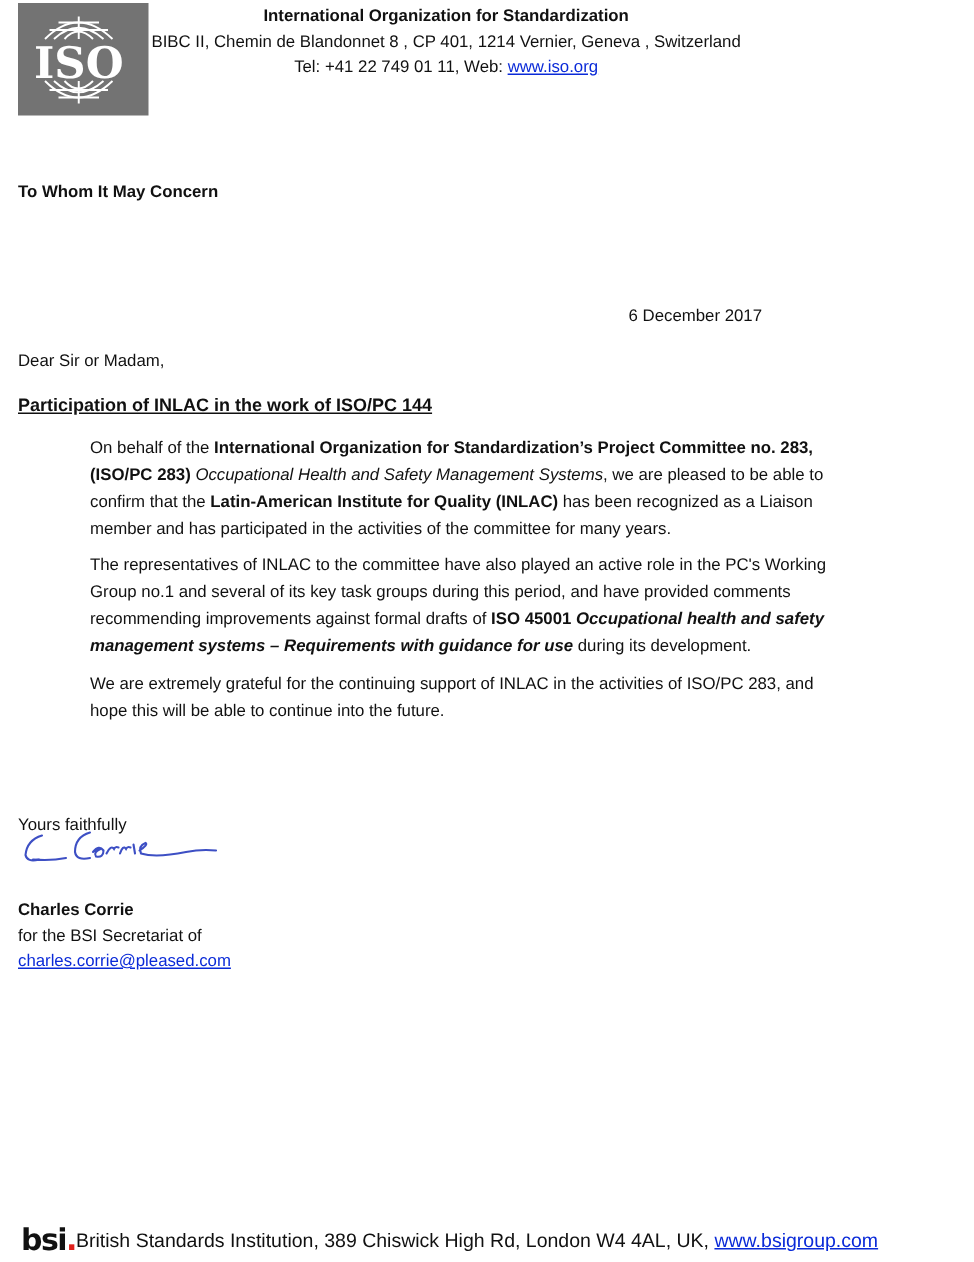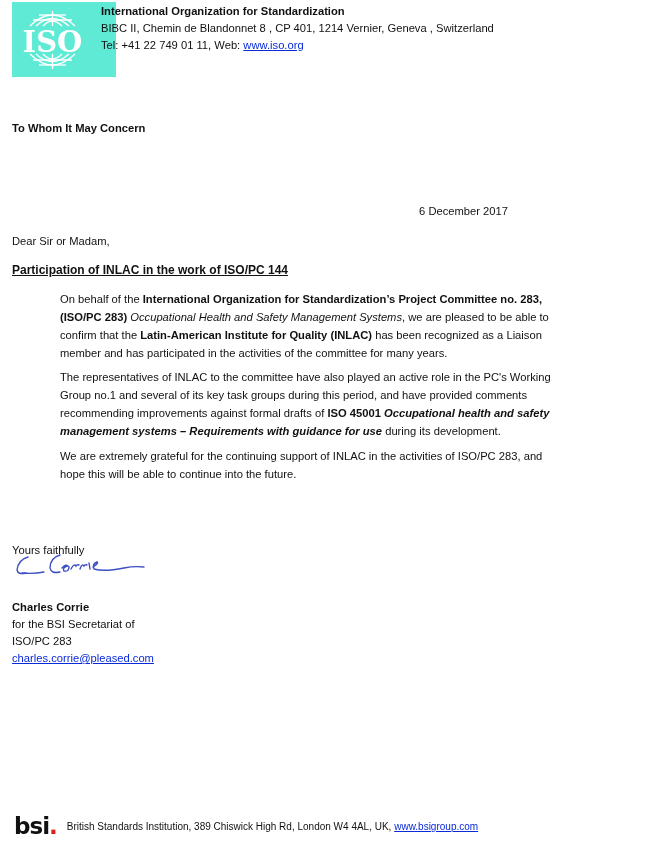--- a/index.html
+++ b/index.html
@@ -4,42 +4,42 @@
   <style>
     html, body { margin: 0; padding: 0; background: #ffffff; }
     body {
       width: 649px; height: 841px; position: relative; overflow: hidden;
       font-family: "Liberation Sans", "DejaVu Sans", sans-serif;
       color: #111111; font-size: 11.2px;
     }
     .abs { position: absolute; }
     a { color: #0a2ad8; text-decoration: underline; }
     .logo-iso {
-      left: 12px; top: 2px; width: 104px; height: 75px;
-      background: #5eead4;
+      left: 12px; top: 2px; width: 87px; height: 75px;
+      background: #737373;
     }
     .logo-iso svg { display: block; }
-    .hdr { left: 101px; top: 3px; line-height: 17px; font-size: 11.2px; }
+    .hdr { left: 101px; top: 3px; line-height: 17px; font-size: 11.2px; text-align: center; }
     .hdr .org { font-weight: bold; }
     .salutation-top { left: 12px; top: 122px; font-weight: bold; }
     .date { right: 141px; top: 205px; }
     .dear { left: 12px; top: 235px; }
     .subject { left: 12px; top: 263px; font-weight: bold; text-decoration: underline; font-size: 12px; }
     .para { left: 12px; width: 510px; line-height: 18px; margin-left: 48px; }
     .p1 { top: 290px; }
     .p2 { top: 368px; }
     .p3 { top: 447px; }
     .closing { left: 12px; top: 544px; }
     .signature { left: 14px; top: 548px; }
     .sig-block { left: 12px; top: 599px; line-height: 17px; }
     .sig-block .name { font-weight: bold; }
     .footer { left: 14px; top: 814px; height: 22px; display: flex; align-items: flex-end; }
-    .bsi-logo { font-family: "DejaVu Sans", sans-serif; font-weight: bold; font-size: 23px; letter-spacing: -1px; line-height: 20px; color: #111; margin-right: 10px; }
+    .bsi-logo { font-family: "DejaVu Sans", sans-serif; font-weight: bold; font-size: 20px; letter-spacing: -1px; line-height: 20px; color: #111; margin-right: 0; }
     .bsi-dot { color: #e0201b; }
-    .footer-text { font-size: 10px; line-height: 16px; padding-bottom: 1px; }
+    .footer-text { font-size: 13px; line-height: 16px; padding-bottom: 1px; }
     b, .b { font-weight: bold; }
     i, .i { font-style: italic; }
   </style>
 </head>
 <body>
 
 <div class="abs logo-iso">
   <svg width="81" height="75" viewBox="0 0 81 75">
 
     <g fill="none" stroke="#ffffff" stroke-width="1.3">
@@ -96,20 +96,19 @@
       <path d="M66 21 Q68 15 70 18 Q71 16 73 17"></path>
       <path d="M75 15 L76 21"></path>
       <path d="M79 19 Q85 15 83 14 Q78 16 80 21 Q90 24 110 20 Q120 18 130 19"></path>
     </g>
   </svg>
 </div>
 
 <div class="abs sig-block">
   <div class="name">Charles Corrie</div>
   <div>for the BSI Secretariat of</div>
-  <div>ISO/PC 283</div>
   <div><a>charles.corrie@pleased.com</a></div>
 </div>
 
 <div class="abs footer">
   <span class="bsi-logo"><span>bsi</span><span class="bsi-dot">.</span></span>
   <span class="footer-text"><span>British Standards Institution, 389 Chiswick High Rd, London W4 4AL, UK, </span><a>www.bsigroup.com</a></span>
 </div>
 
 </body></html>

